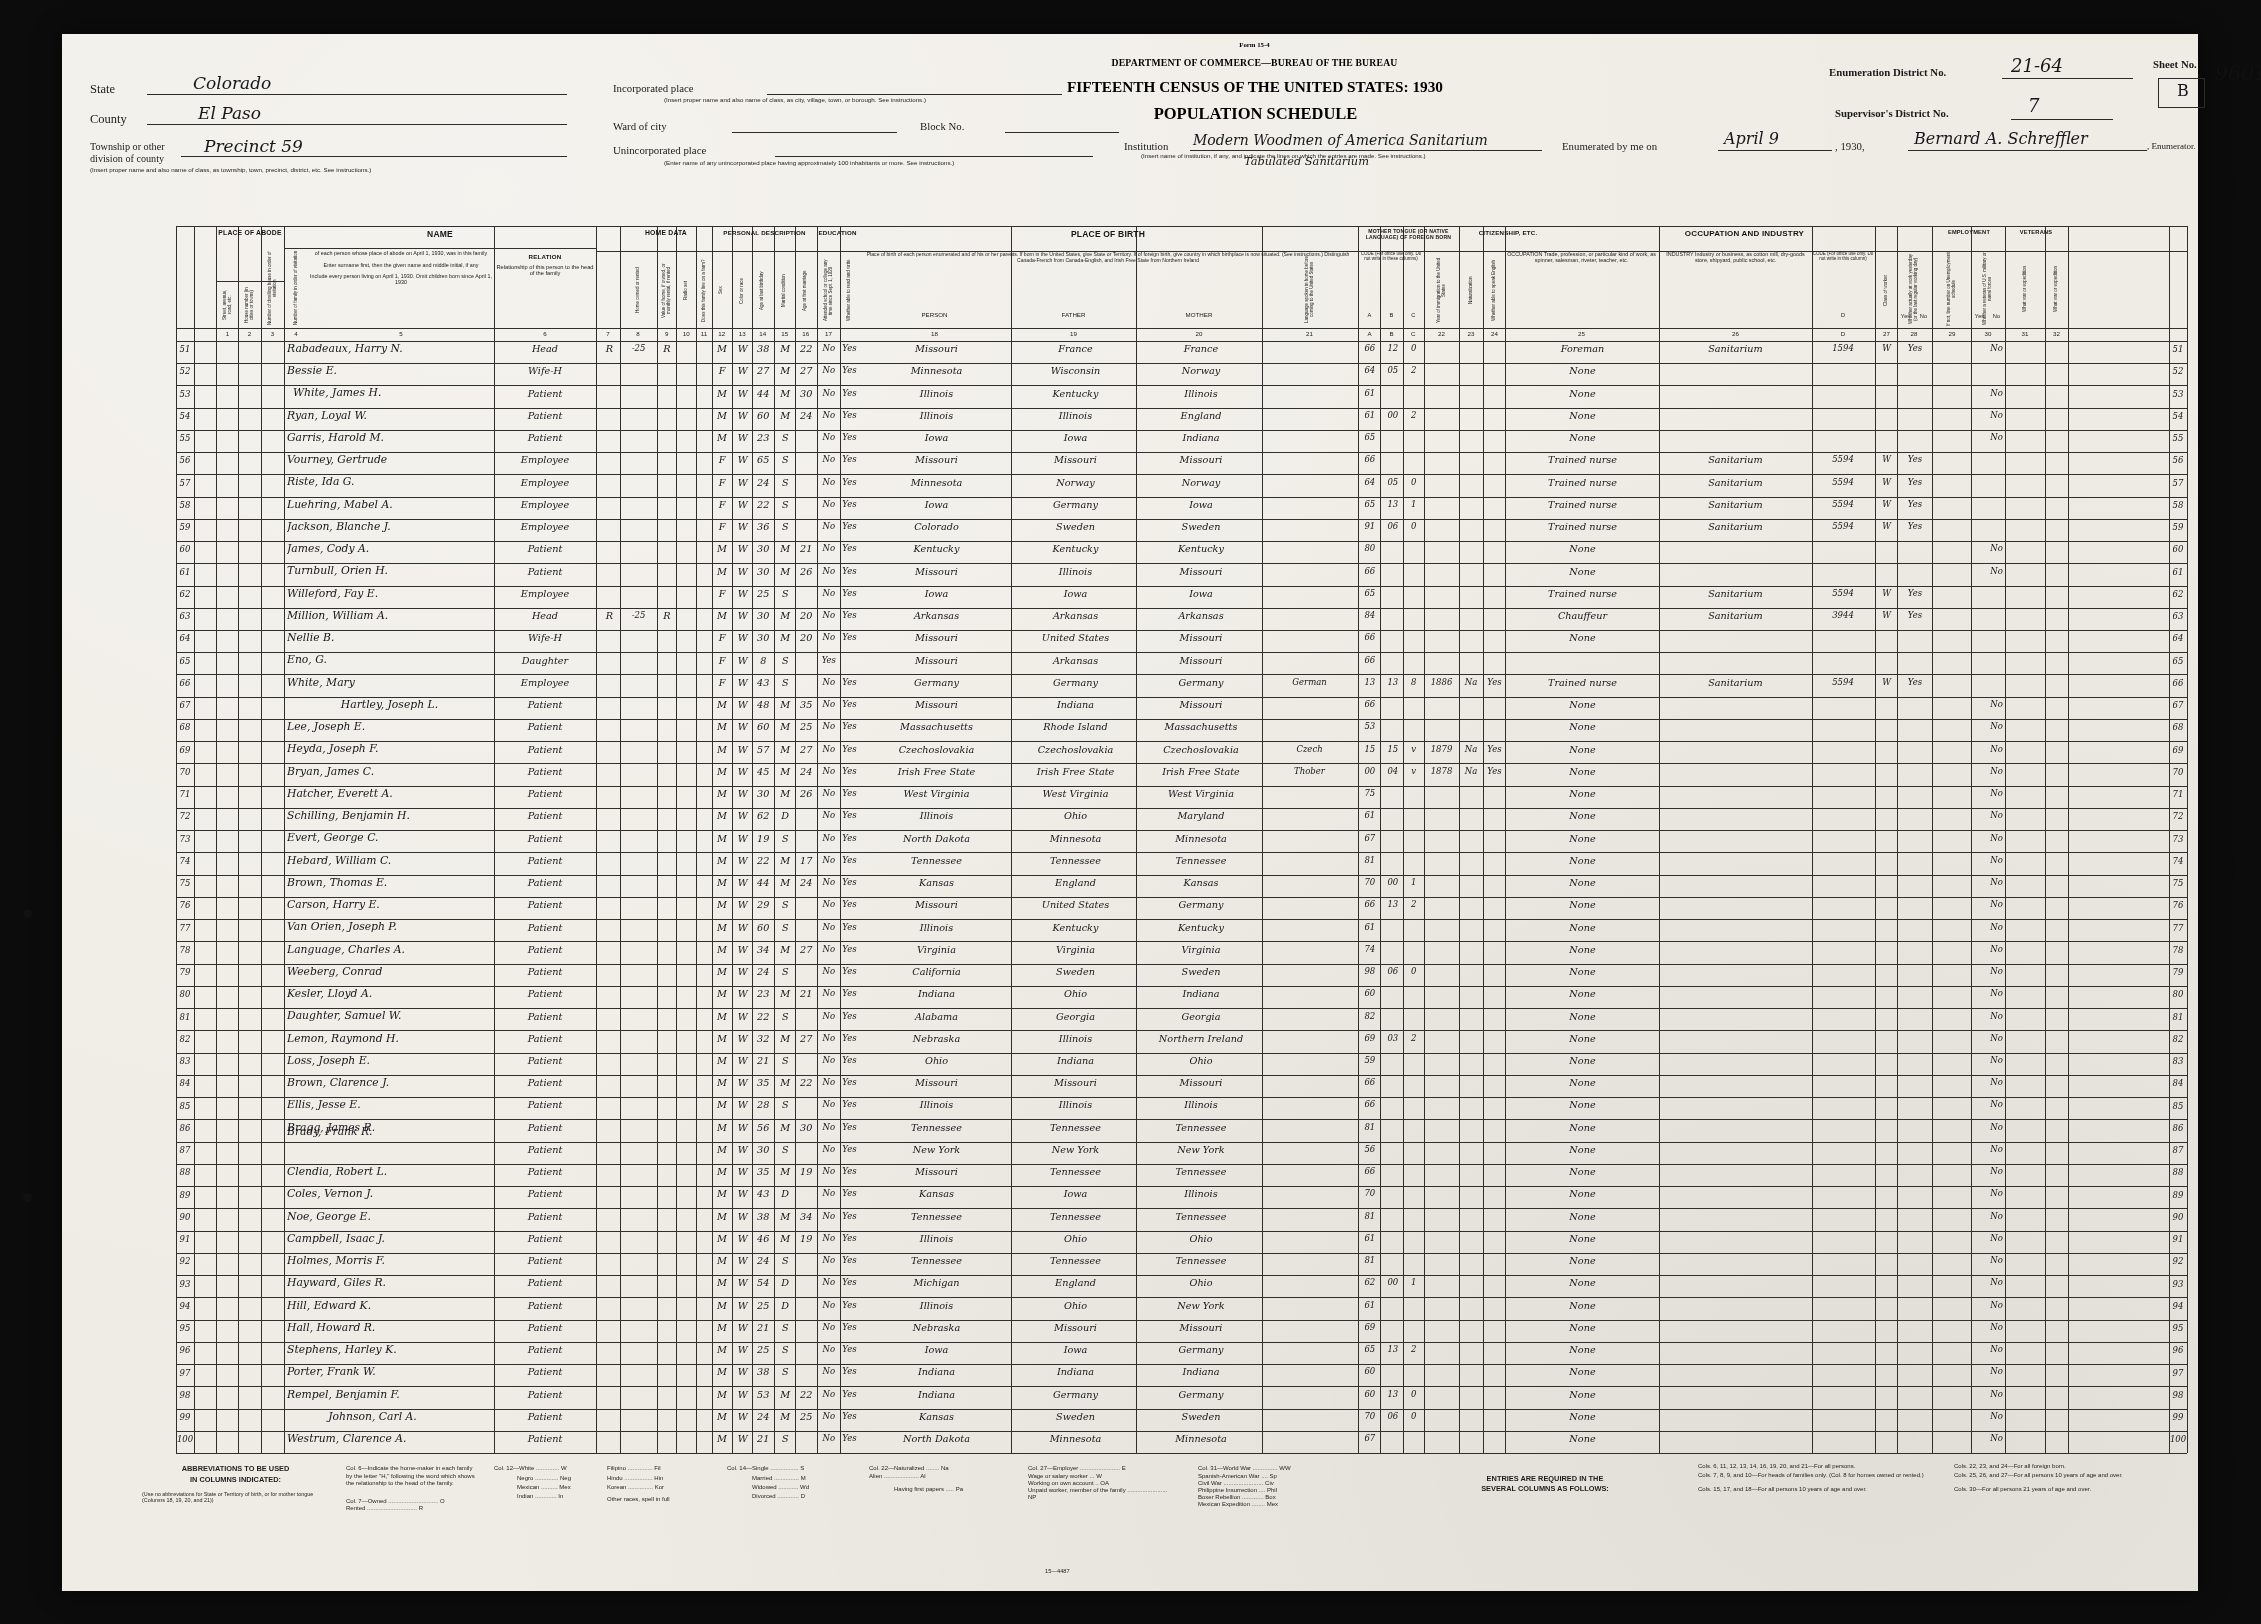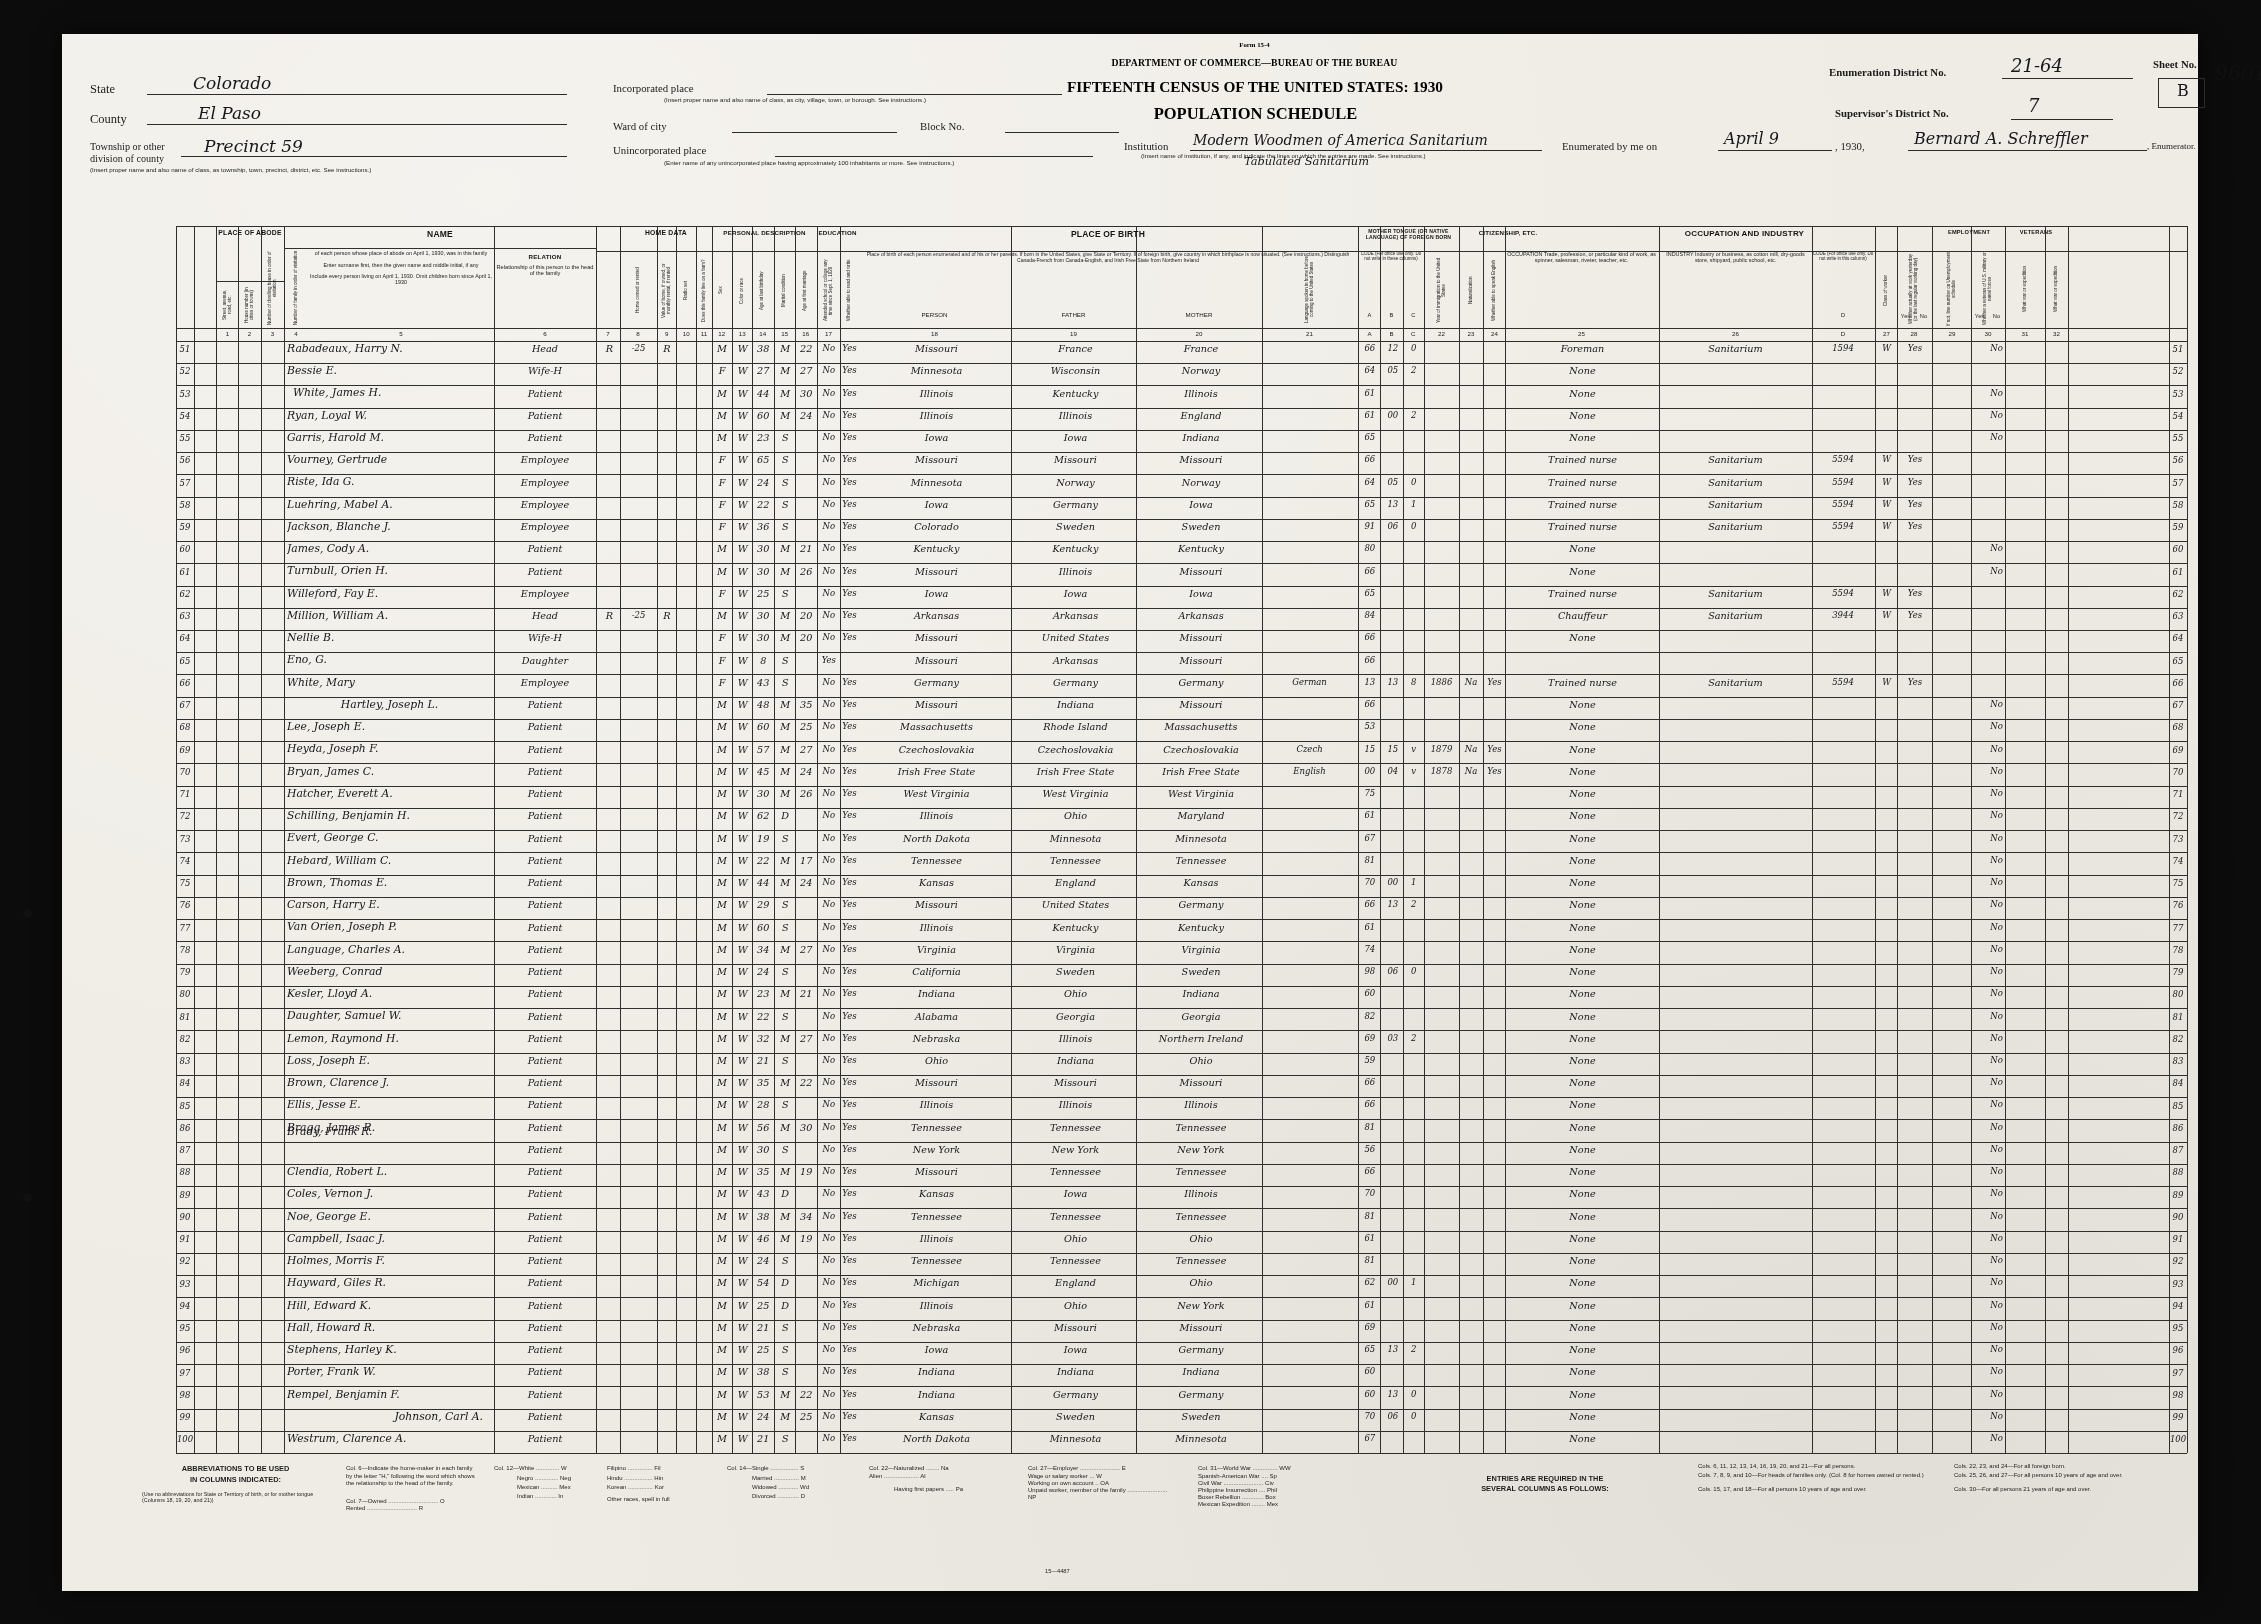--- a/index.html
+++ b/index.html
@@ -758,21 +758,21 @@
           <div class="cell c-mid" style="left: 537px; width: 18px; top: 540px; text-align: center;">M</div>
           <div class="cell c-mid" style="left: 557px; width: 19.3px; top: 540px; text-align: center;">W</div>
           <div class="cell c-mid" style="left: 577px; width: 20.5px; top: 540px; text-align: center;">45</div>
           <div class="cell c-mid" style="left: 599px; width: 20.5px; top: 540px; text-align: center;">M</div>
           <div class="cell c-mid" style="left: 620px; width: 20.5px; top: 540px; text-align: center;">24</div>
           <div class="cell c-sm" style="left: 642px; width: 21.6px; top: 540px; text-align: center;">No</div>
           <div class="cell c-sm" style="left: 665px; width: 17px; top: 540px; text-align: center;">Yes</div>
           <div class="cell c-mid" style="left: 687px; width: 147px; top: 540px; text-align: center;">Irish Free State</div>
           <div class="cell c-mid" style="left: 840px; width: 119px; top: 540px; text-align: center;">Irish Free State</div>
           <div class="cell c-mid" style="left: 965px; width: 120px; top: 540px; text-align: center;">Irish Free State</div>
-          <div class="cell c-sm" style="left: 1087px; width: 93px; top: 540px; text-align: center;">English</div>
+          <div class="cell c-sm" style="left: 1087px; width: 93px; top: 540px; text-align: center;">Thober</div>
           <div class="cell c-sm" style="left: 1183px; width: 21.6px; top: 540px; text-align: center;">00</div>
           <div class="cell c-sm" style="left: 1206px; width: 21.6px; top: 540px; text-align: center;">04</div>
           <div class="cell c-sm" style="left: 1228px; width: 19.3px; top: 540px; text-align: center;">v</div>
           <div class="cell c-sm" style="left: 1249px; width: 33px; top: 540px; text-align: center;">1878</div>
           <div class="cell c-sm" style="left: 1283px; width: 24px; top: 540px; text-align: center;">Na</div>
           <div class="cell c-sm" style="left: 1307px; width: 23px; top: 540px; text-align: center;">Yes</div>
           <div class="cell c-mid" style="left: 1332px; width: 149px; top: 540px; text-align: center;">None</div>
           <div class="cell c-sm" style="left: 1812px; width: 17px; top: 540px; text-align: center;">No</div>
           <div class="cell c-sm" style="left: 0px; width: 18px; top: 563px; text-align: center;">71</div>
           <div class="cell c-sm" style="left: 1993px; width: 18px; top: 563px; text-align: center;">71</div>
@@ -1243,21 +1243,21 @@
           <div class="cell c-mid" style="left: 687px; width: 147px; top: 1163px; text-align: center;">Indiana</div>
           <div class="cell c-mid" style="left: 840px; width: 119px; top: 1163px; text-align: center;">Germany</div>
           <div class="cell c-mid" style="left: 965px; width: 120px; top: 1163px; text-align: center;">Germany</div>
           <div class="cell c-sm" style="left: 1183px; width: 21.6px; top: 1163px; text-align: center;">60</div>
           <div class="cell c-sm" style="left: 1206px; width: 21.6px; top: 1163px; text-align: center;">13</div>
           <div class="cell c-sm" style="left: 1228px; width: 19.3px; top: 1163px; text-align: center;">0</div>
           <div class="cell c-mid" style="left: 1332px; width: 149px; top: 1163px; text-align: center;">None</div>
           <div class="cell c-sm" style="left: 1812px; width: 17px; top: 1163px; text-align: center;">No</div>
           <div class="cell c-sm" style="left: 0px; width: 18px; top: 1186px; text-align: center;">99</div>
           <div class="cell c-sm" style="left: 1993px; width: 18px; top: 1186px; text-align: center;">99</div>
-          <div class="cell c-name" style="left: 102px; width: 205px; top: 1184px; text-align: right;">Johnson, Carl A.</div>
+          <div class="cell c-name" style="left: 94px; width: 205px; top: 1184px; text-align: center;">Johnson, Carl A.</div>
           <div class="cell c-mid" style="left: 319px; width: 100px; top: 1185px; text-align: center;">Patient</div>
           <div class="cell c-mid" style="left: 537px; width: 18px; top: 1185px; text-align: center;">M</div>
           <div class="cell c-mid" style="left: 557px; width: 19.3px; top: 1185px; text-align: center;">W</div>
           <div class="cell c-mid" style="left: 577px; width: 20.5px; top: 1185px; text-align: center;">24</div>
           <div class="cell c-mid" style="left: 599px; width: 20.5px; top: 1185px; text-align: center;">M</div>
           <div class="cell c-mid" style="left: 620px; width: 20.5px; top: 1185px; text-align: center;">25</div>
           <div class="cell c-sm" style="left: 642px; width: 21.6px; top: 1185px; text-align: center;">No</div>
           <div class="cell c-sm" style="left: 665px; width: 17px; top: 1185px; text-align: center;">Yes</div>
           <div class="cell c-mid" style="left: 687px; width: 147px; top: 1185px; text-align: center;">Kansas</div>
           <div class="cell c-mid" style="left: 840px; width: 119px; top: 1185px; text-align: center;">Sweden</div>

